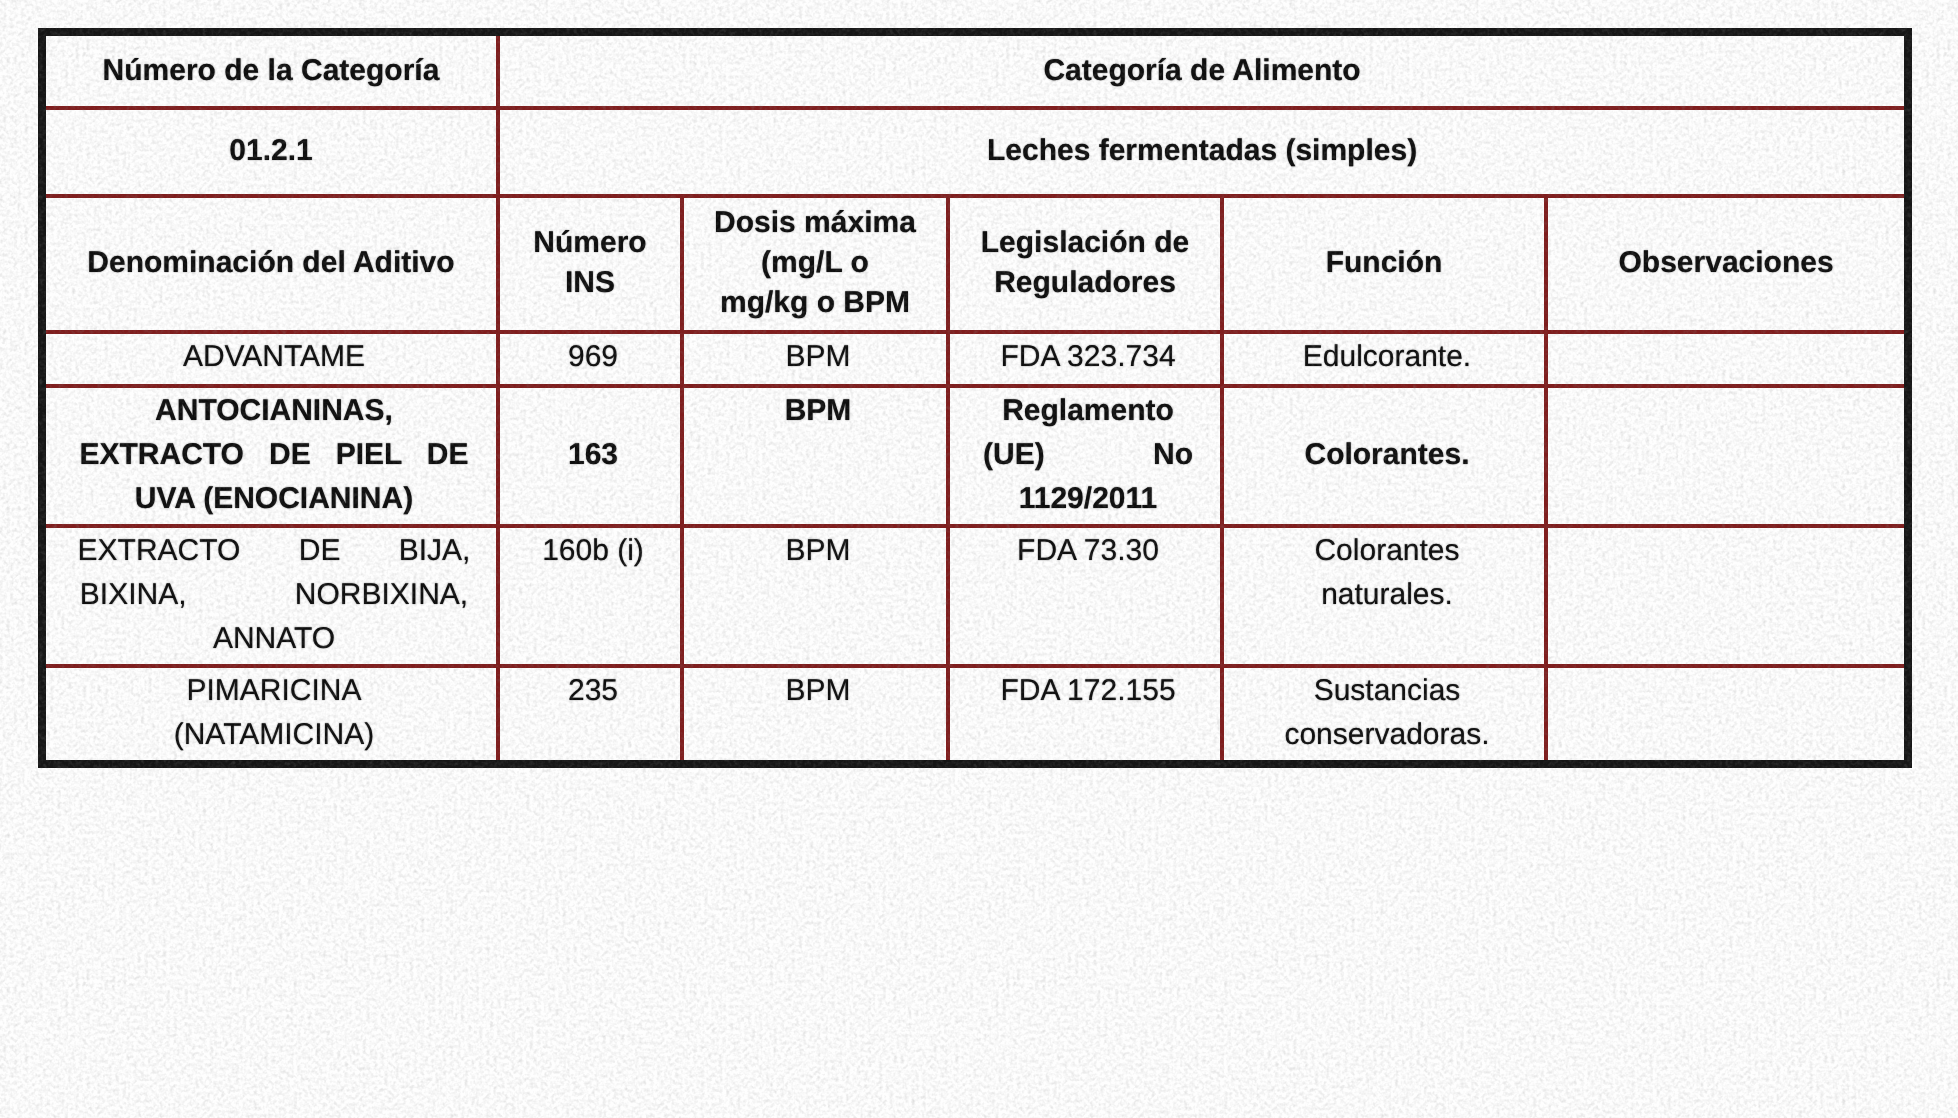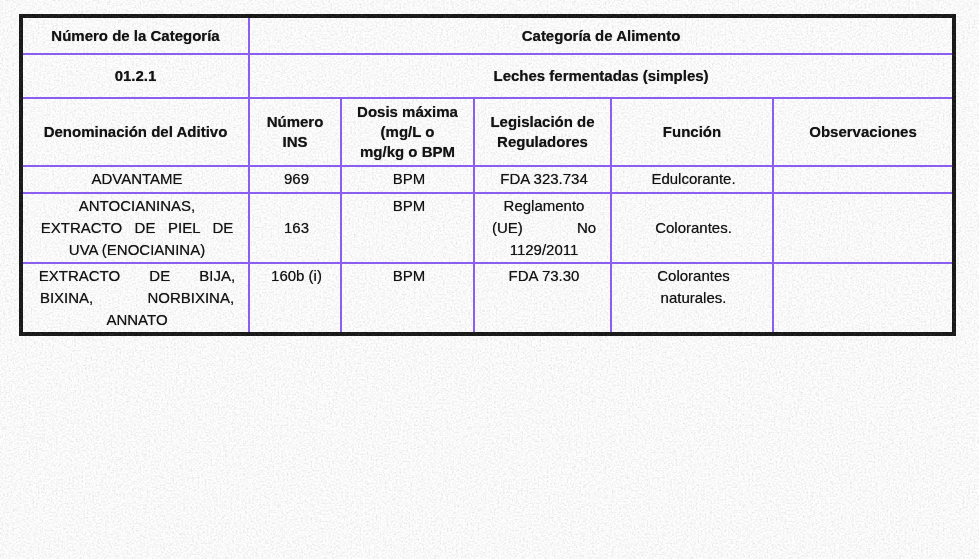--- a/index.html
+++ b/index.html
@@ -33,38 +33,38 @@
   table.additives {
     border-collapse: collapse;
     table-layout: fixed;
     width: 934px;
     border: 4px solid #161616;
     color: #0e0e0e;
     text-shadow: 0 0 0.7px rgba(15,15,15,0.7);
   }
   table.additives th,
   table.additives td {
-    border: 2px solid #8b5cf6;
+    border: 2px solid #7f1d1d;
     overflow: hidden;
   }
   
   th {
     font-weight: bold;
     font-size: 15px;
     line-height: 20px;
     text-align: center;
     vertical-align: middle;
     white-space: pre-line;
     padding: 2px 3px;
   }
   .r-meta1 { height: 38px; }
   .r-meta2 { height: 44px; }
   .r-head  { height: 68px; }
   .r-0 { height: 27px; }
-  .r-1 { height: 52px; }
+  .r-1 { height: 52px; font-weight: bold; }
   .r-2 { height: 162px; }
   .r-3 { height: 64px; }
   .r-4 { height: 48px; }
   
   td.cell {
     font-size: 15px;
     line-height: 22px;
     vertical-align: top;
     text-align: center;
     padding: 1px 4px 1px 7px;
@@ -140,20 +140,30 @@
 BIXINA,             NORBIXINA,
 ANNATO</td>
         <td class="cell">160b (i)</td>
         <td class="cell">BPM</td>
         <td class="cell">FDA 73.30</td>
         <td class="cell">Colorantes
 naturales.</td>
         <td class="cell"></td>
       </tr>
 
+      <tr class="r-4">
+        <td class="cell">PIMARICINA
+(NATAMICINA)</td>
+        <td class="cell">235</td>
+        <td class="cell">BPM</td>
+        <td class="cell">FDA 172.155</td>
+        <td class="cell">Sustancias
+conservadoras.</td>
+        <td class="cell"></td>
+      </tr>
     </tbody>
       </table>
   </div>
 
   <svg class="noise-overlay" width="979" height="559" xmlns="http://www.w3.org/2000/svg">
     <filter id="scanNoise">
       <feTurbulence type="fractalNoise" baseFrequency="0.55" numOctaves="2" seed="11" stitchTiles="stitch"></feTurbulence>
       <feColorMatrix type="matrix" values="0 0 0 0 0.25
                 0 0 0 0 0.25
                 0 0 0 0 0.25

